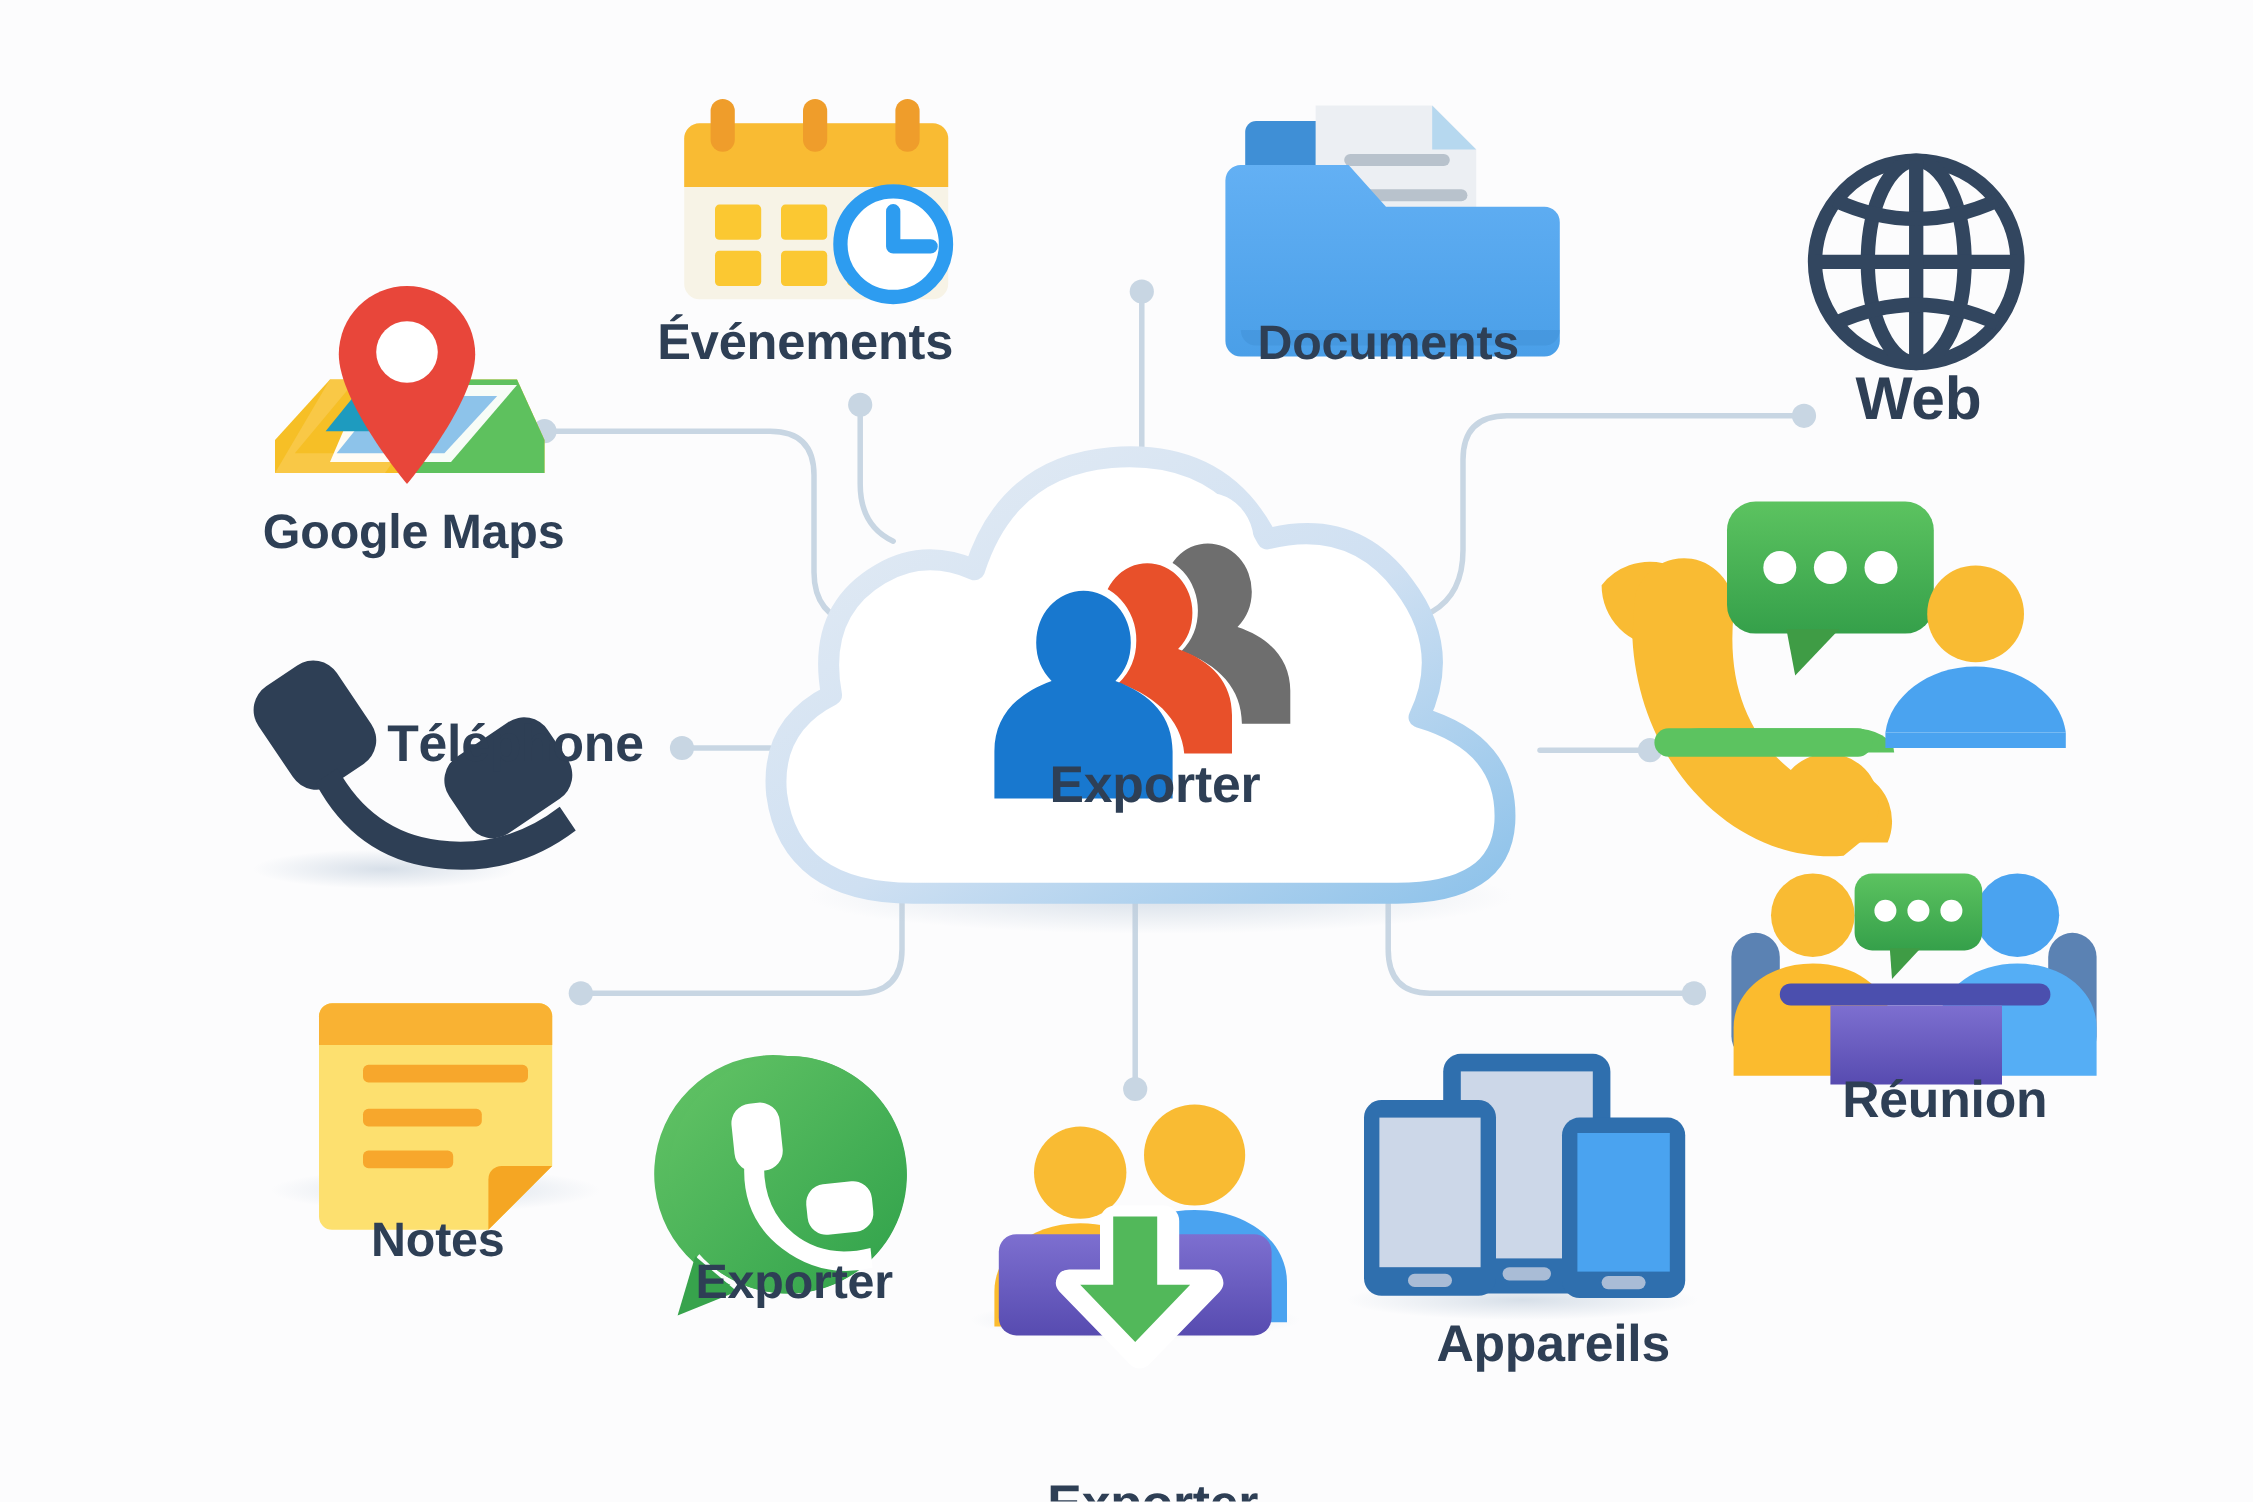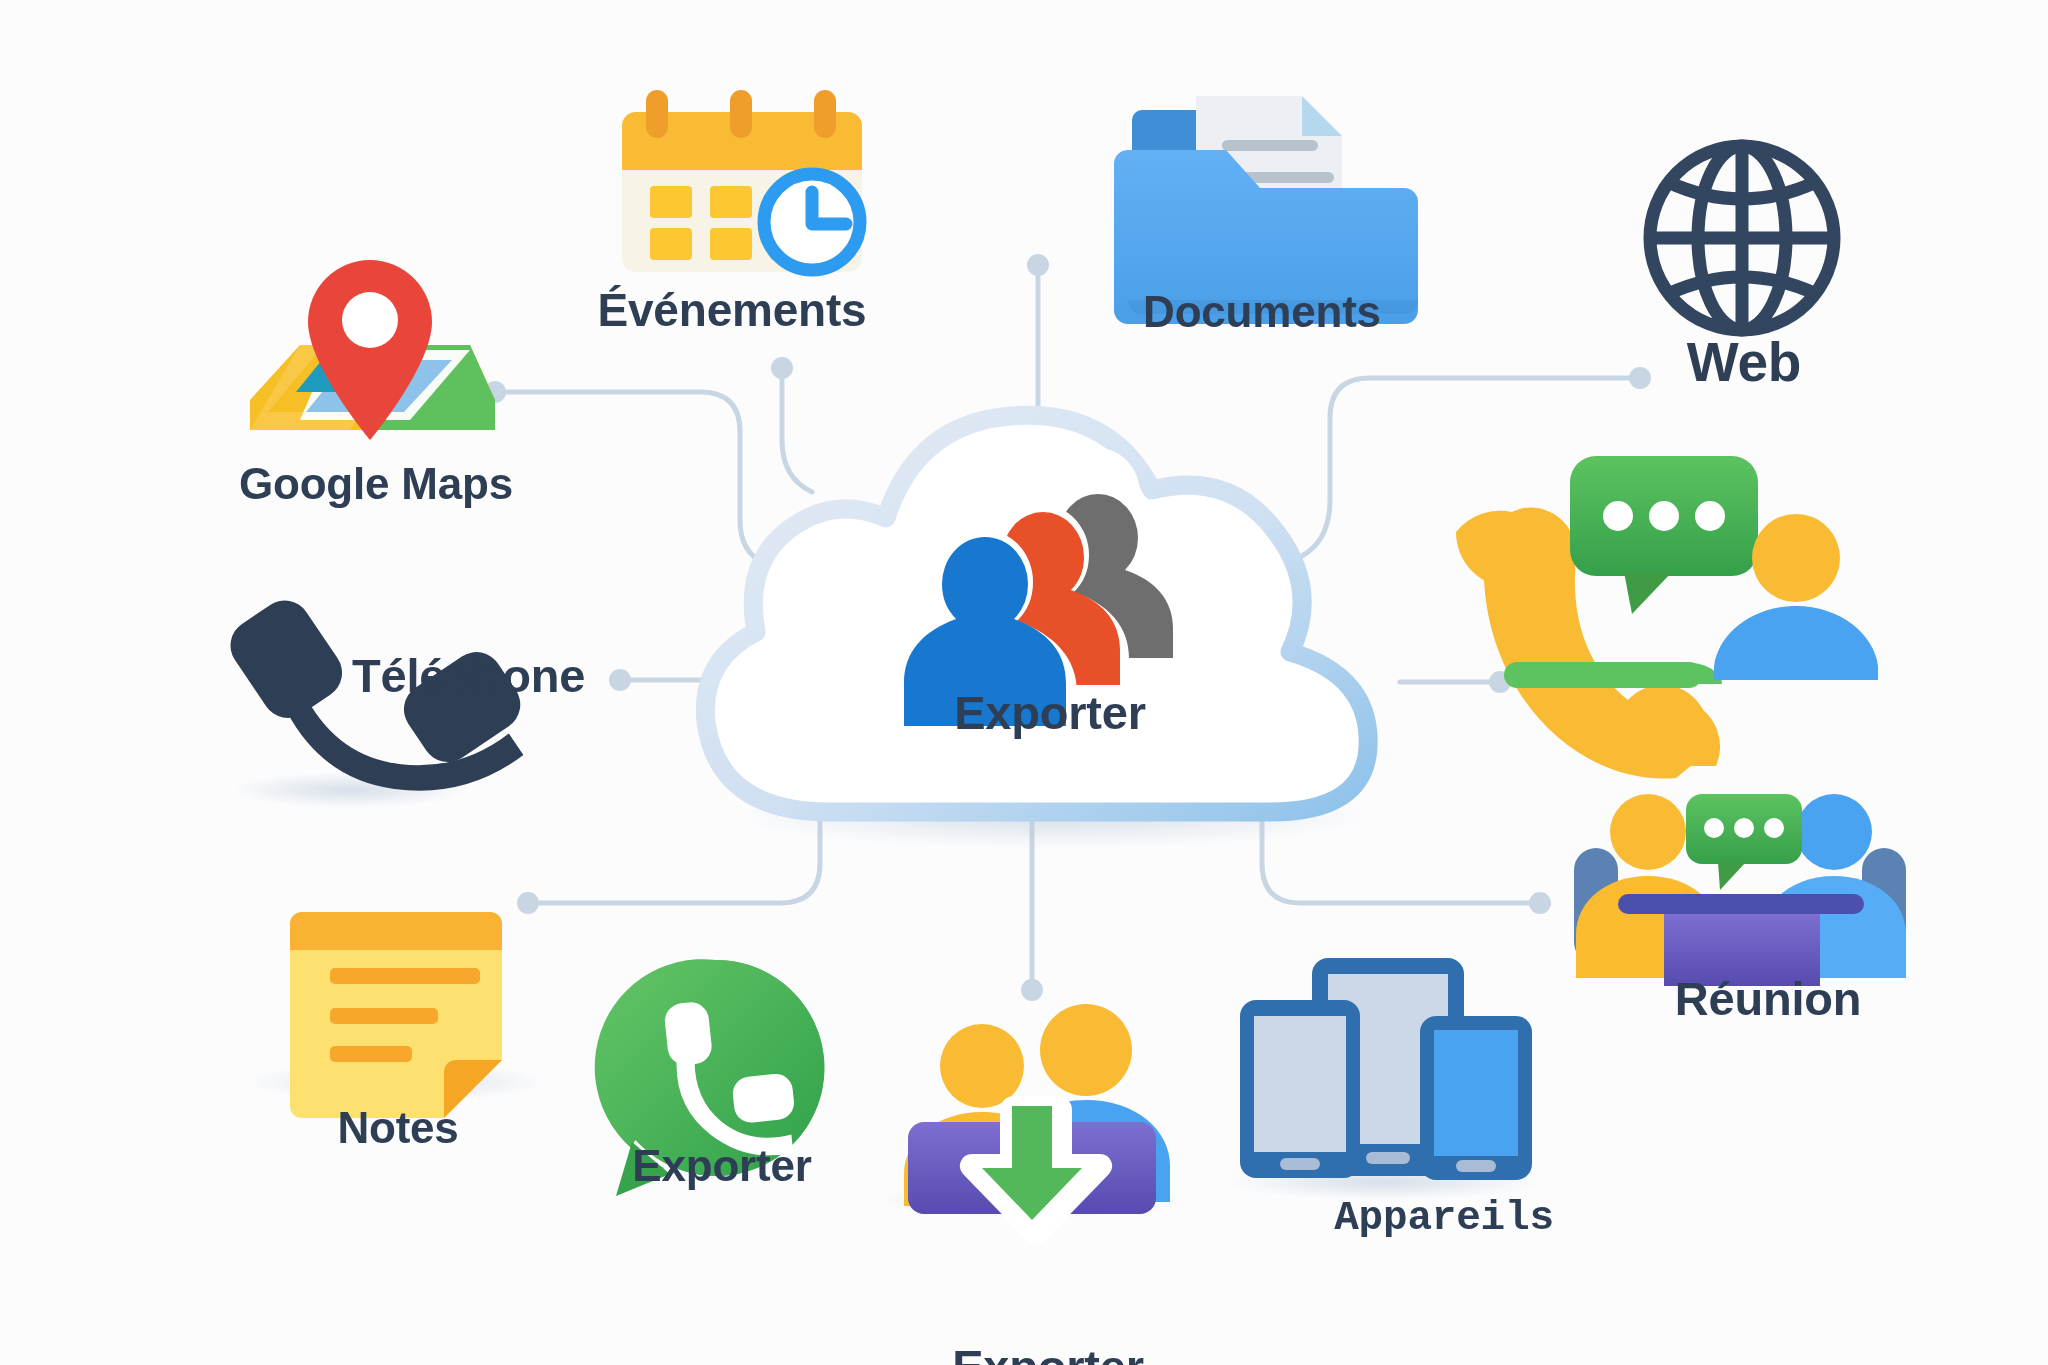--- a/index.html
+++ b/index.html
@@ -304,17 +304,17 @@
 
   <div class="lbl reg center" style="left:398px;top:1104px;font-size:44px;text-align:right;">Notes</div>
 
   <div class="lbl reg center" style="left:722px;top:1142px;font-size:44px;">Exporter</div>
 
   <div class="lbl bold center" style="left:1048px;top:1240px;font-size:47px;">
     <div>Exporter</div>
     
   </div>
 
-  <div class="lbl bold center" style="left:1444px;top:1196px;font-size:41px;font-family:Liberation Mono, monospace;">Appareils</div>
+  <div class="lbl bold center" style="left:1412px;top:1196px;font-size:47px;">Appareils</div>
 
   <div class="lbl bold center" style="left:1050px;top:688px;font-size:47px;">Exporter</div>
 
 </div>
 
 </body></html>

